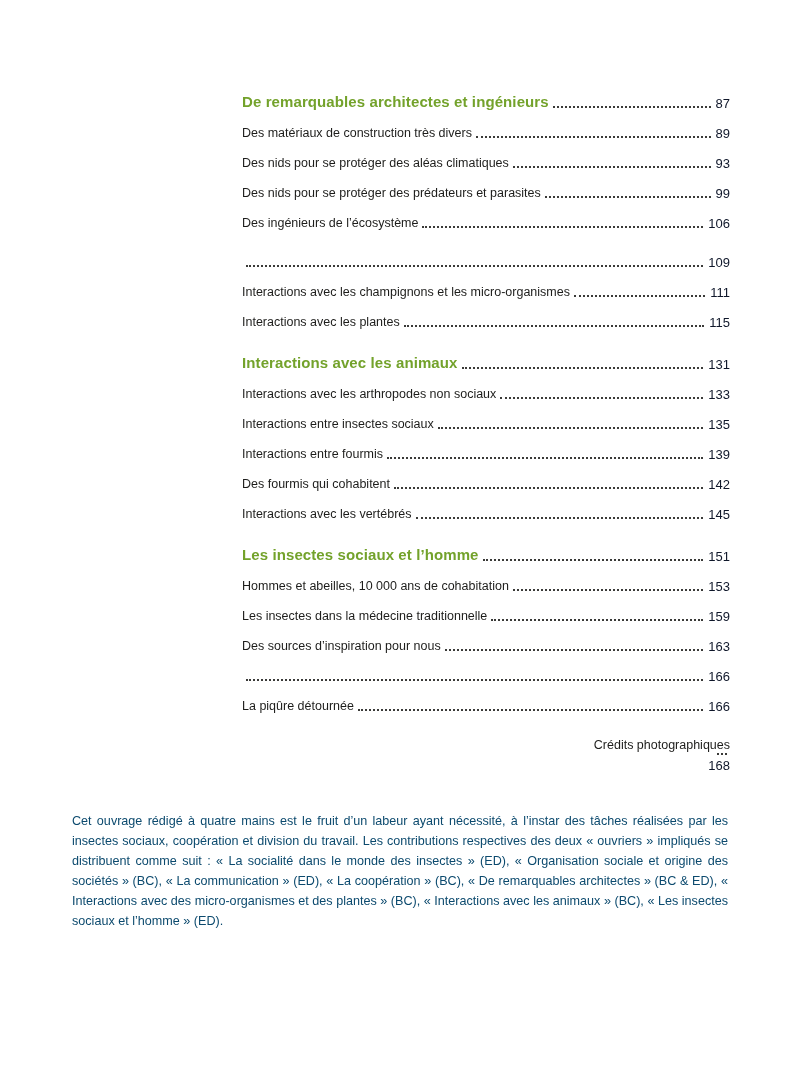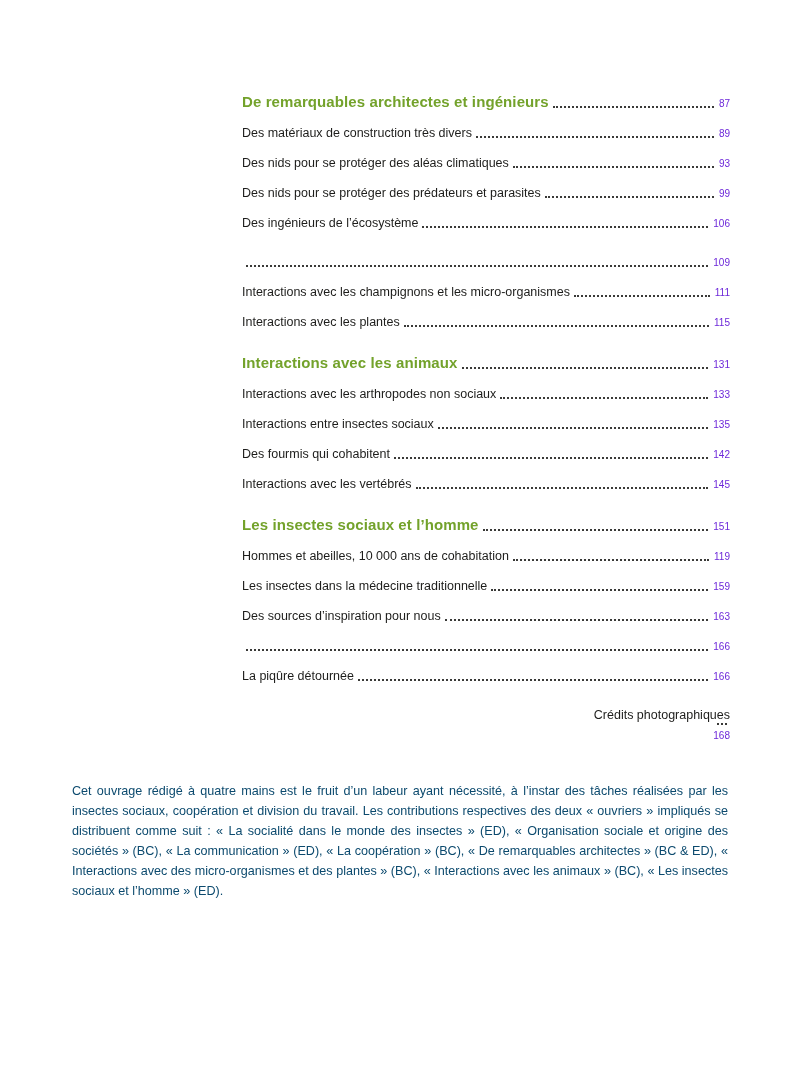--- a/index.html
+++ b/index.html
@@ -50,23 +50,23 @@
     flex: 1;
     margin: 0 3px 3px 4px;
     border-bottom: 2px dotted var(--dots, #3a3a38);
     min-width: 10px;
   }
   .toc-row.head .leader {
     margin-bottom: 3px;
   }
   .toc-row .p {
     flex: none;
-    font-size: 10px;
+    font-size: 13px;
     line-height: 15px;
-    color: #6d28d9;
+    color: #0f172a;
     margin-left: 2px;
   }
   .toc-row.credits-row {
     margin-bottom: 0;
     flex-direction: column;
   }
   .footer-note {
     margin: 38px 0 0 0;
     width: 656px;
     font-size: 12.6px;
@@ -133,40 +133,45 @@
           <span class="t">Interactions avec les arthropodes non sociaux</span>
           <span class="leader"></span>
           <span class="p">133</span>
         </div>
         <div class="toc-row">
           <span class="t">Interactions entre insectes sociaux</span>
           <span class="leader"></span>
           <span class="p">135</span>
         </div>
         <div class="toc-row">
+          <span class="t">Interactions entre fourmis</span>
+          <span class="leader"></span>
+          <span class="p">139</span>
+        </div>
+        <div class="toc-row">
           <span class="t">Des fourmis qui cohabitent</span>
           <span class="leader"></span>
           <span class="p">142</span>
         </div>
         <div class="toc-row">
           <span class="t">Interactions avec les vertébrés</span>
           <span class="leader"></span>
           <span class="p">145</span>
         </div>
       </div>
       <div class="toc-section">
         <div class="toc-row head">
           <span class="t">Les insectes sociaux et l’homme</span>
           <span class="leader"></span>
           <span class="p">151</span>
         </div>
         <div class="toc-row">
           <span class="t">Hommes et abeilles, 10 000 ans de cohabitation</span>
           <span class="leader"></span>
-          <span class="p">119</span>
+          <span class="p">153</span>
         </div>
         <div class="toc-row">
           <span class="t">Les insectes dans la médecine traditionnelle</span>
           <span class="leader"></span>
           <span class="p">159</span>
         </div>
         <div class="toc-row">
           <span class="t">Des sources d’inspiration pour nous</span>
           <span class="leader"></span>
           <span class="p">163</span>

